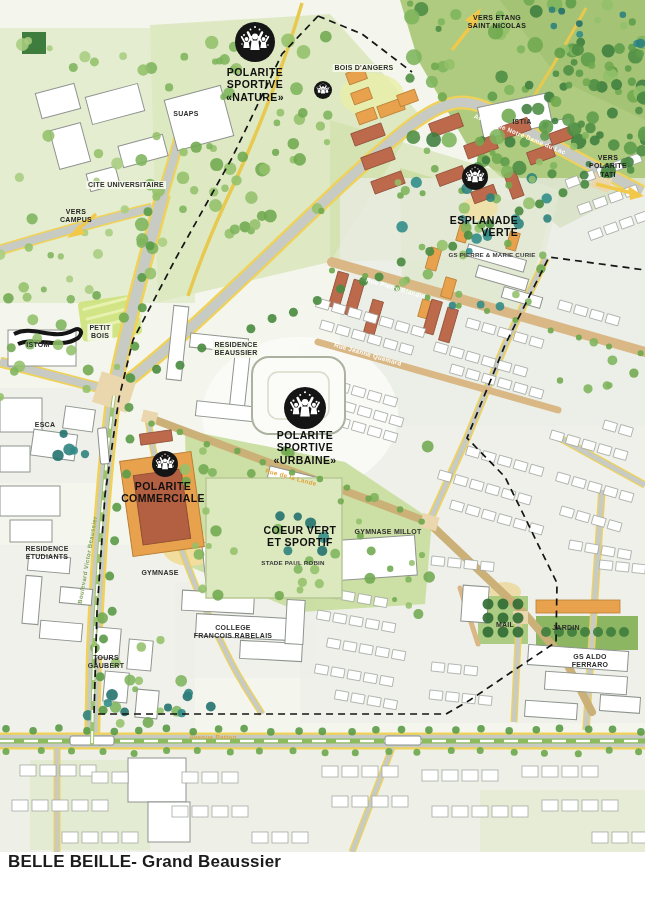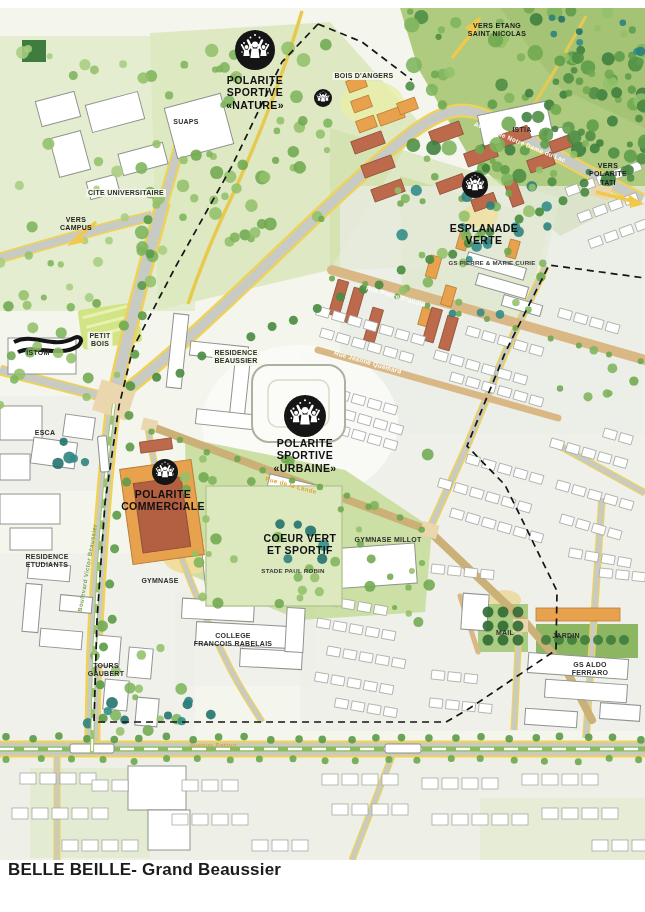--- a/index.html
+++ b/index.html
@@ -1,17 +1,17 @@
 <!DOCTYPE html>
 <html><head>
 <meta charset="utf-8">
 <style>
   html,body{margin:0;padding:0;background:#fff;}
   body{width:645px;height:912px;font-family:"Liberation Sans",sans-serif;overflow:hidden;}
-  .map{position:relative;width:645px;height:852px;background:#F3F5EC;overflow:hidden;margin-top:8px;}
+  .map{position:relative;width:645px;height:852px;background:#F3F5EC;overflow:hidden;}
   .map svg{position:absolute;left:0;top:0;}
   #label-layer{position:absolute;left:0;top:0;width:100%;height:100%;pointer-events:none;}
   .lbl{position:absolute;white-space:pre-line;text-align:center;line-height:1.18;color:#222;}
   .big{font-size:10.5px;font-weight:800;letter-spacing:.4px;color:#101010;}
   .place{font-size:7px;font-weight:700;letter-spacing:.25px;color:#2e2e2e;}
   .chip{font-size:7px;font-weight:700;letter-spacing:.25px;color:#2e2e2e;background:rgba(244,248,233,.92);padding:0 2px;border-radius:1px;}
   .tiny{font-size:6.2px;font-weight:700;letter-spacing:.2px;color:#3a3a3a;}
   .dir{font-size:7px;font-weight:800;letter-spacing:.3px;color:#1d1d1d;}
   .street{font-size:6.2px;font-weight:700;color:#fff;letter-spacing:.35px;}
   .street-o{font-size:6.2px;font-weight:700;color:#E2A23A;letter-spacing:.35px;}
@@ -1321,21 +1321,21 @@
 SAINT NICOLAS</div>
       <div class="lbl chip" style="left: 364px; top: 68px; transform: translate(-50%, -50%) rotate(0deg);">BOIS D'ANGERS</div>
       <div class="lbl big" style="left: 255px; top: 85px; transform: translate(-50%, -50%) rotate(0deg);">POLARITE
 SPORTIVE
 «NATURE»</div>
       <div class="lbl place" style="left: 186px; top: 114px; transform: translate(-50%, -50%) rotate(0deg);">SUAPS</div>
       <div class="lbl place" style="left: 522px; top: 122px; transform: translate(-50%, -50%) rotate(0deg);">ISTIA</div>
       <div class="lbl dir" style="left: 608px; top: 166px; transform: translate(-50%, -50%) rotate(0deg);">VERS
 POLARITE TATI</div>
       <div class="lbl chip" style="left: 126px; top: 185px; transform: translate(-50%, -50%) rotate(0deg);">CITE UNIVERSITAIRE</div>
-      <div class="lbl big" style="left: 484px; top: 226px; transform: translate(-50%, -50%) rotate(0deg);">ESPLANADE
+      <div class="lbl big" style="left: 484px; top: 226px; transform: translate(-50%, -50%) rotate(0deg); text-align: right;">ESPLANADE
 VERTE</div>
       <div class="lbl dir" style="left: 76px; top: 216px; transform: translate(-50%, -50%) rotate(0deg);">VERS
 CAMPUS</div>
       <div class="lbl tiny" style="left: 492px; top: 255px; transform: translate(-50%, -50%) rotate(0deg);">GS PIERRE &amp; MARIE CURIE</div>
       <div class="lbl street" style="left: 520px; top: 134px; transform: translate(-50%, -50%) rotate(22deg);">Avenue de Notre Dame du Lac</div>
       <div class="lbl street" style="left: 396px; top: 288px; transform: translate(-50%, -50%) rotate(16deg);">Rue Pierre Blandin</div>
       <div class="lbl chip" style="left: 100px; top: 332px; transform: translate(-50%, -50%) rotate(0deg);">PETIT
 BOIS</div>
       <div class="lbl place" style="left: 38px; top: 345px; transform: translate(-50%, -50%) rotate(0deg);">ISTOM</div>
       <div class="lbl chip" style="left: 236px; top: 349px; transform: translate(-50%, -50%) rotate(0deg);">RESIDENCE

